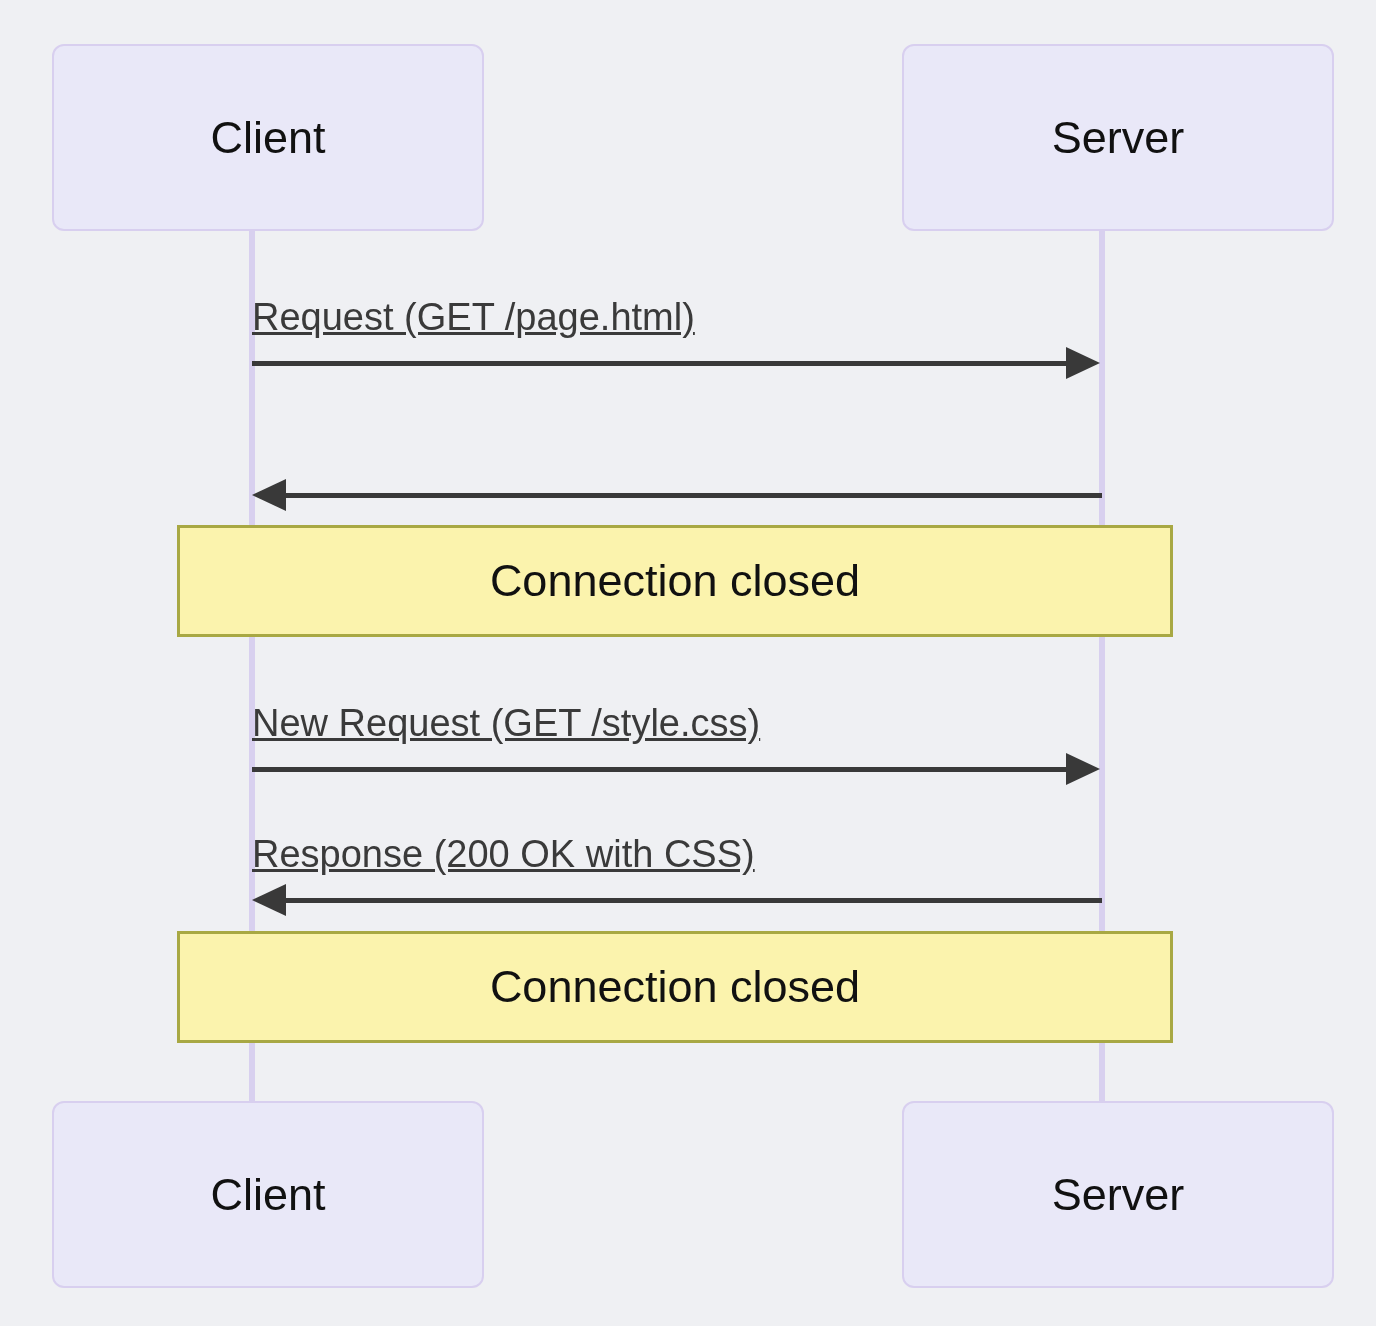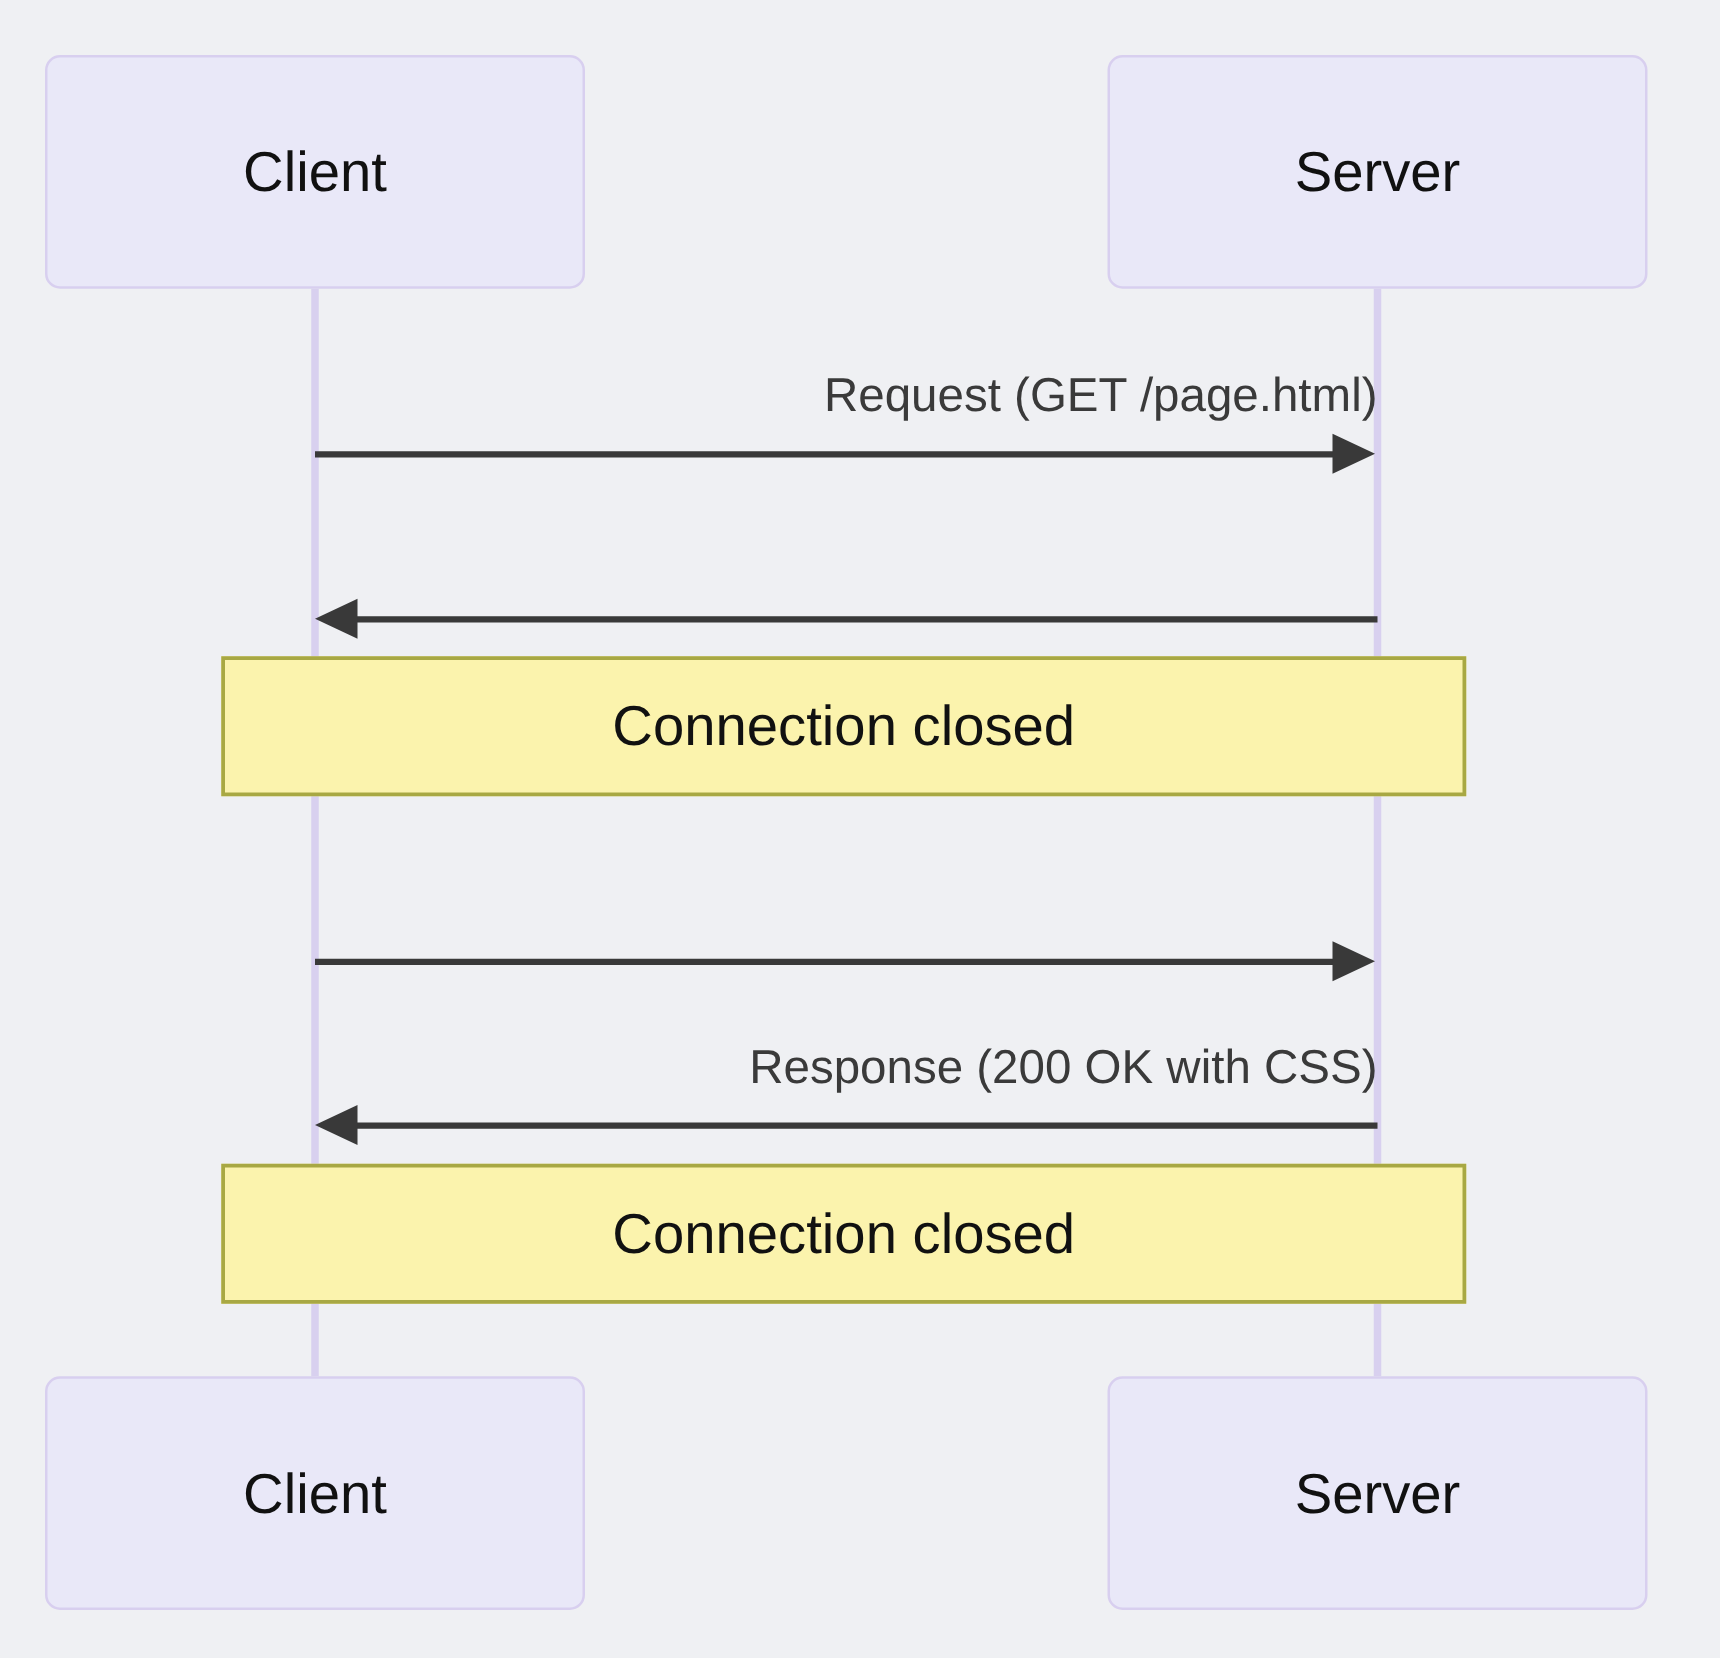--- a/index.html
+++ b/index.html
@@ -43,35 +43,37 @@
     width: 432px;
     height: 187px;
     background: var(--actor-fill);
     border: 2px solid var(--actor-border);
     border-radius: 12px;
     display: flex;
     align-items: center;
     justify-content: center;
     font-size: 45px;
     color: var(--actor-text);
+    margin-left: 16px;
   }
   .actor-client-top    { left: 36px;  top: 44px; }
   .actor-server-top    { left: 886px; top: 44px; }
   .actor-client-bottom { left: 36px;  top: 1101px; }
   .actor-server-bottom { left: 886px; top: 1101px; }
 
   
   .msg-label {
     position: absolute;
     left: 252px;
     width: 850px;
-    text-align: right;
+    text-align: left;
     font-size: 38px;
     line-height: 48px;
     color: var(--message-text);
+    text-decoration: underline;
   }
   .msg-label-1 { top: 293px; }
   .msg-label-2 { top: 425px; }
   .msg-label-3 { top: 699px; }
   .msg-label-4 { top: 830px; }
 
   
   .msg-line {
     position: absolute;
     height: 5px;
@@ -130,20 +132,21 @@
     <span>Connection closed</span>
   </div>
 
   <div class="msg-label msg-label-1">Request (GET /page.html)</div>
   <div class="msg-line msg-line-1"></div>
   <div class="arrowhead arrowhead-right arrowhead-1"></div>
 
   <div class="msg-line msg-line-2"></div>
   <div class="arrowhead arrowhead-left arrowhead-2"></div>
 
+  <div class="msg-label msg-label-3">New Request (GET /style.css)</div>
   <div class="msg-line msg-line-3"></div>
   <div class="arrowhead arrowhead-right arrowhead-3"></div>
 
   <div class="msg-label msg-label-4">Response (200 OK with CSS)</div>
   <div class="msg-line msg-line-4"></div>
   <div class="arrowhead arrowhead-left arrowhead-4"></div>
 
   <div class="actor actor-client-top">
     <span>Client</span>
   </div>

